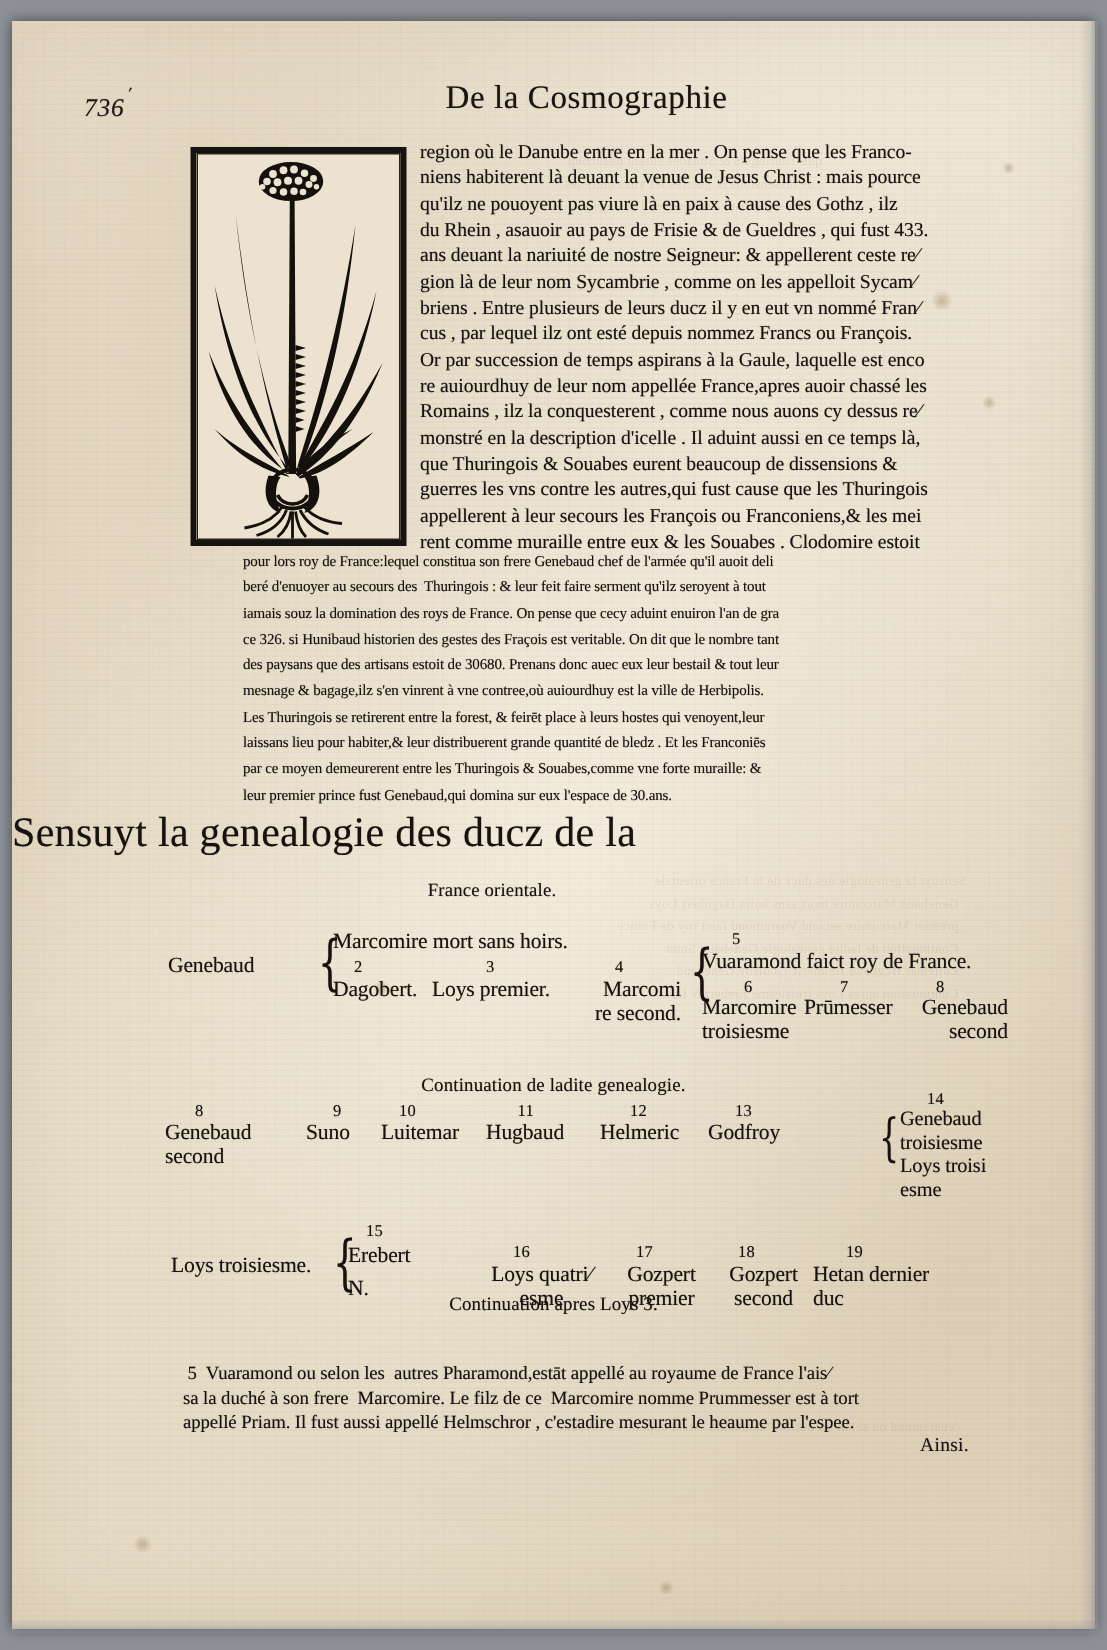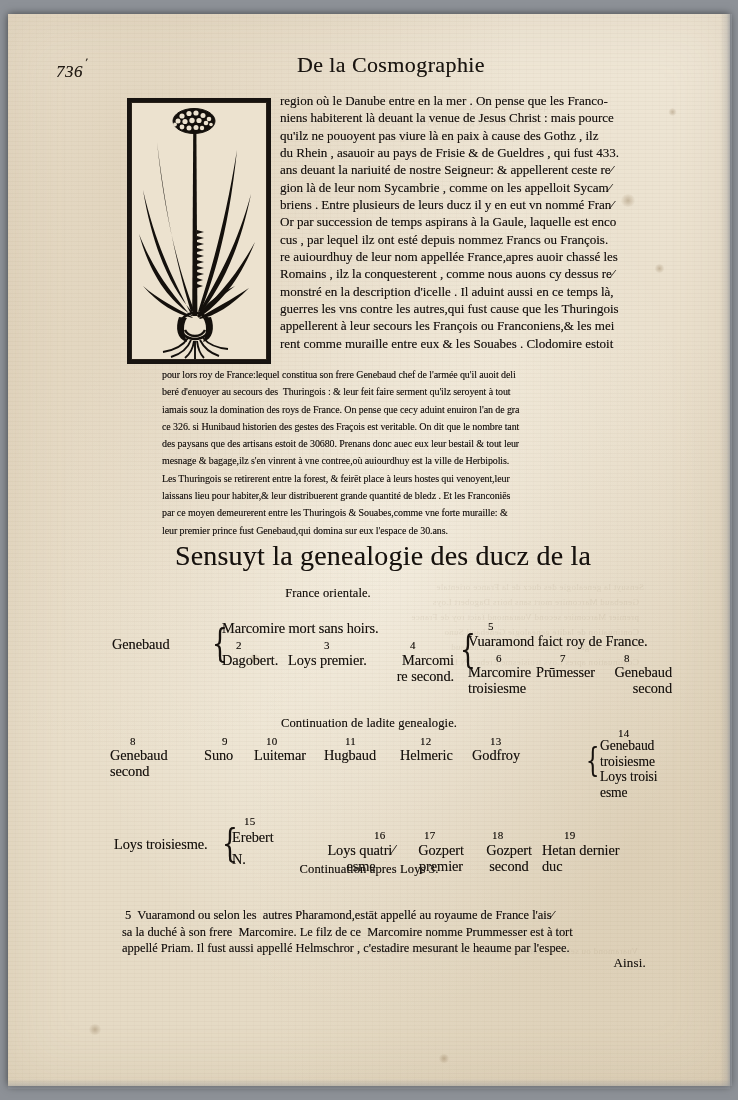--- a/index.html
+++ b/index.html
@@ -65,22 +65,22 @@
   }
   .woodcut svg{display:block;width:100%;height:100%;}
 
   
   .tblock{position:absolute;color:#171210;}
   .tblock .ln{white-space:pre;}
   #col-right{left:272px;top:78px;width:366px;font-size:13.1px;line-height:17.35px;letter-spacing:-.05px;}
   #para-wide{left:114px;top:352px;width:524px;font-size:10px;line-height:17.3px;letter-spacing:-.1px;margin-left:40px;}
 
   .head-big{
-    position:absolute;left:0;top:526px;width:710px;text-align:center;
-    font-size:28px;letter-spacing:.2px;color:#17120e;margin-left:20px;
+    position:absolute;left:0;top:526px;width:710px;
+    font-size:28px;letter-spacing:.2px;color:#17120e;
   }
   .head-sub{
     position:absolute;left:0;top:572px;width:640px;text-align:center;
     font-size:12.5px;letter-spacing:.1px;color:#17120e;
   }
   .sec-head{
     position:absolute;width:722px;left:0;text-align:center;
     font-size:12.6px;letter-spacing:.1px;color:#17120e;
   }
 
@@ -209,25 +209,26 @@
     </div>
 
     <div class="tblock" id="col-right">
       <div class="ln">region où le Danube entre en la mer . On pense que les Franco‐</div>
       <div class="ln">niens habiterent là deuant la venue de Jesus Christ : mais pource</div>
       <div class="ln">qu'ilz ne pouoyent pas viure là en paix à cause des Gothz , ilz</div>
       <div class="ln">du Rhein , asauoir au pays de Frisie &amp; de Gueldres , qui fust 433.</div>
       <div class="ln">ans deuant la nariuité de nostre Seigneur: &amp; appellerent ceste re⁄</div>
       <div class="ln">gion là de leur nom Sycambrie , comme on les appelloit Sycam⁄</div>
       <div class="ln">briens . Entre plusieurs de leurs ducz il y en eut vn nommé Fran⁄</div>
+      <div class="ln">cus , par lequel ilz ont esté depuis nommez Francs ou François.</div>
       <div class="ln">Or par succession de temps aspirans à la Gaule, laquelle est enco</div>
-      <div class="ln">cus , par lequel ilz ont esté depuis nommez Francs ou François.</div>
       <div class="ln">re auiourdhuy de leur nom appellée France,apres auoir chassé les</div>
       <div class="ln">Romains , ilz la conquesterent , comme nous auons cy dessus re⁄</div>
       <div class="ln">monstré en la description d'icelle . Il aduint aussi en ce temps là,</div>
+      <div class="ln">que Thuringois &amp; Souabes eurent beaucoup de dissensions &amp;</div>
       <div class="ln">guerres les vns contre les autres,qui fust cause que les Thuringois</div>
       <div class="ln">appellerent à leur secours les François ou Franconiens,&amp; les mei</div>
       <div class="ln">rent comme muraille entre eux &amp; les Souabes . Clodomire estoit</div>
     </div>
 
     <div class="tblock" id="para-wide">
       <div class="ln">pour lors roy de France:lequel constitua son frere Genebaud chef de l'armée qu'il auoit deli</div>
       <div class="ln">beré d'enuoyer au secours des  Thuringois : &amp; leur feit faire serment qu'ilz seroyent à tout</div>
       <div class="ln">iamais souz la domination des roys de France. On pense que cecy aduint enuiron l'an de gra</div>
       <div class="ln">ce 326. si Hunibaud historien des gestes des Fraçois est veritable. On dit que le nombre tant</div>
@@ -298,21 +299,21 @@
     </div>
 
     <div class="sec-head" style="top:848px;">Continuation apres Loys 3.</div>
     <div class="gen" style="left:0;top:0;width:722px;height:80px;">
       <div class="nm" style="left:106px;top:822px;">Loys troisiesme.</div>
       <div class="brace" style="left:214px;top:808px;">{</div>
 
       <div class="num" style="left:236px;top:801px;">15</div>
       <div class="nm" style="left: 224px; top: 812px; line-height: 22px; white-space: normal;">Erebert<br>N.</div>
 
-      <div class="num" style="left:334px;top:815px;margin-left:32px;">16</div>
+      <div class="num" style="left:334px;top:815px;">16</div>
       <div class="nm" style="left: 310px; top: 828px; line-height: 16px; text-align: center; width: 86px; white-space: normal;">Loys quatri⁄<br>esme</div>
 
       <div class="num" style="left:416px;top:815px;">17</div>
       <div class="nm" style="left: 398px; top: 828px; line-height: 16px; text-align: center; width: 70px; white-space: normal;">Gozpert<br>premier</div>
 
       <div class="num" style="left:484px;top:815px;">18</div>
       <div class="nm" style="left: 466px; top: 828px; line-height: 16px; text-align: center; width: 70px; white-space: normal;">Gozpert<br>second</div>
 
       <div class="num" style="left:556px;top:815px;">19</div>
       <div class="nm" style="left: 534px; top: 828px; line-height: 16px; white-space: normal;">Hetan dernier<br>duc</div>

